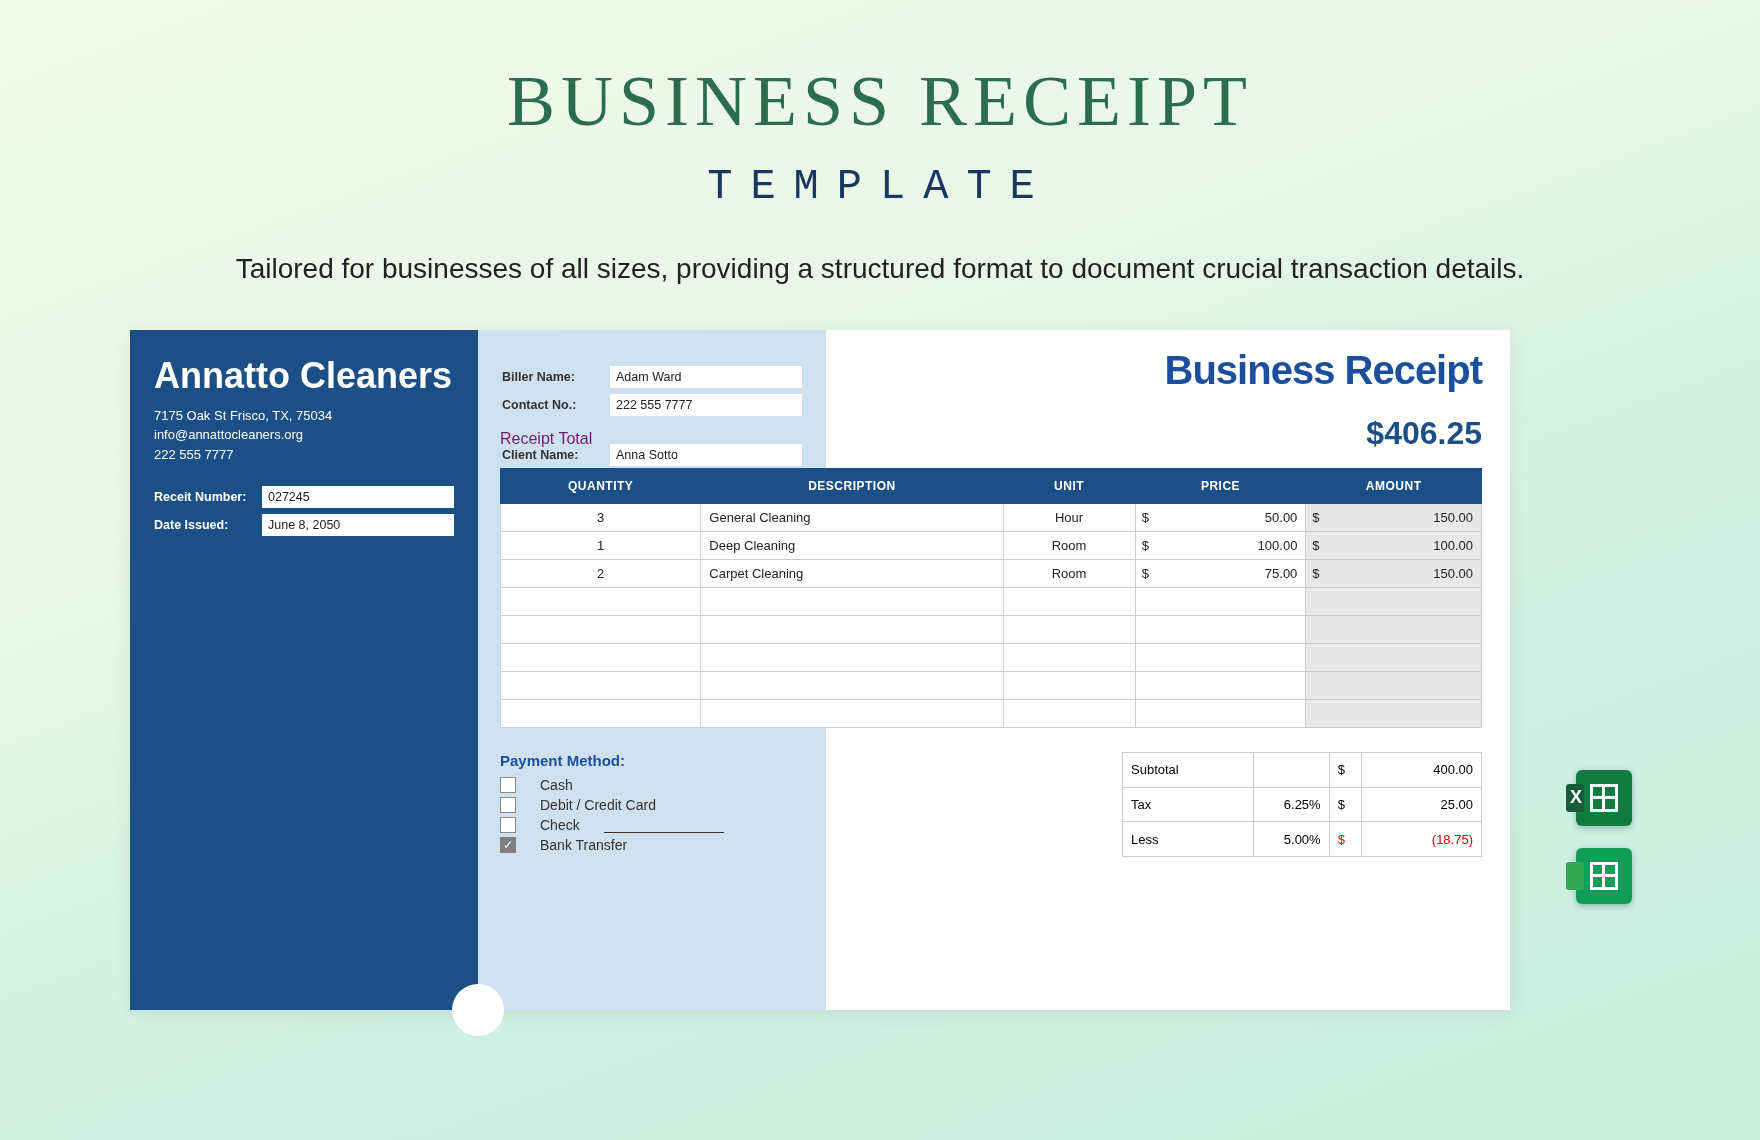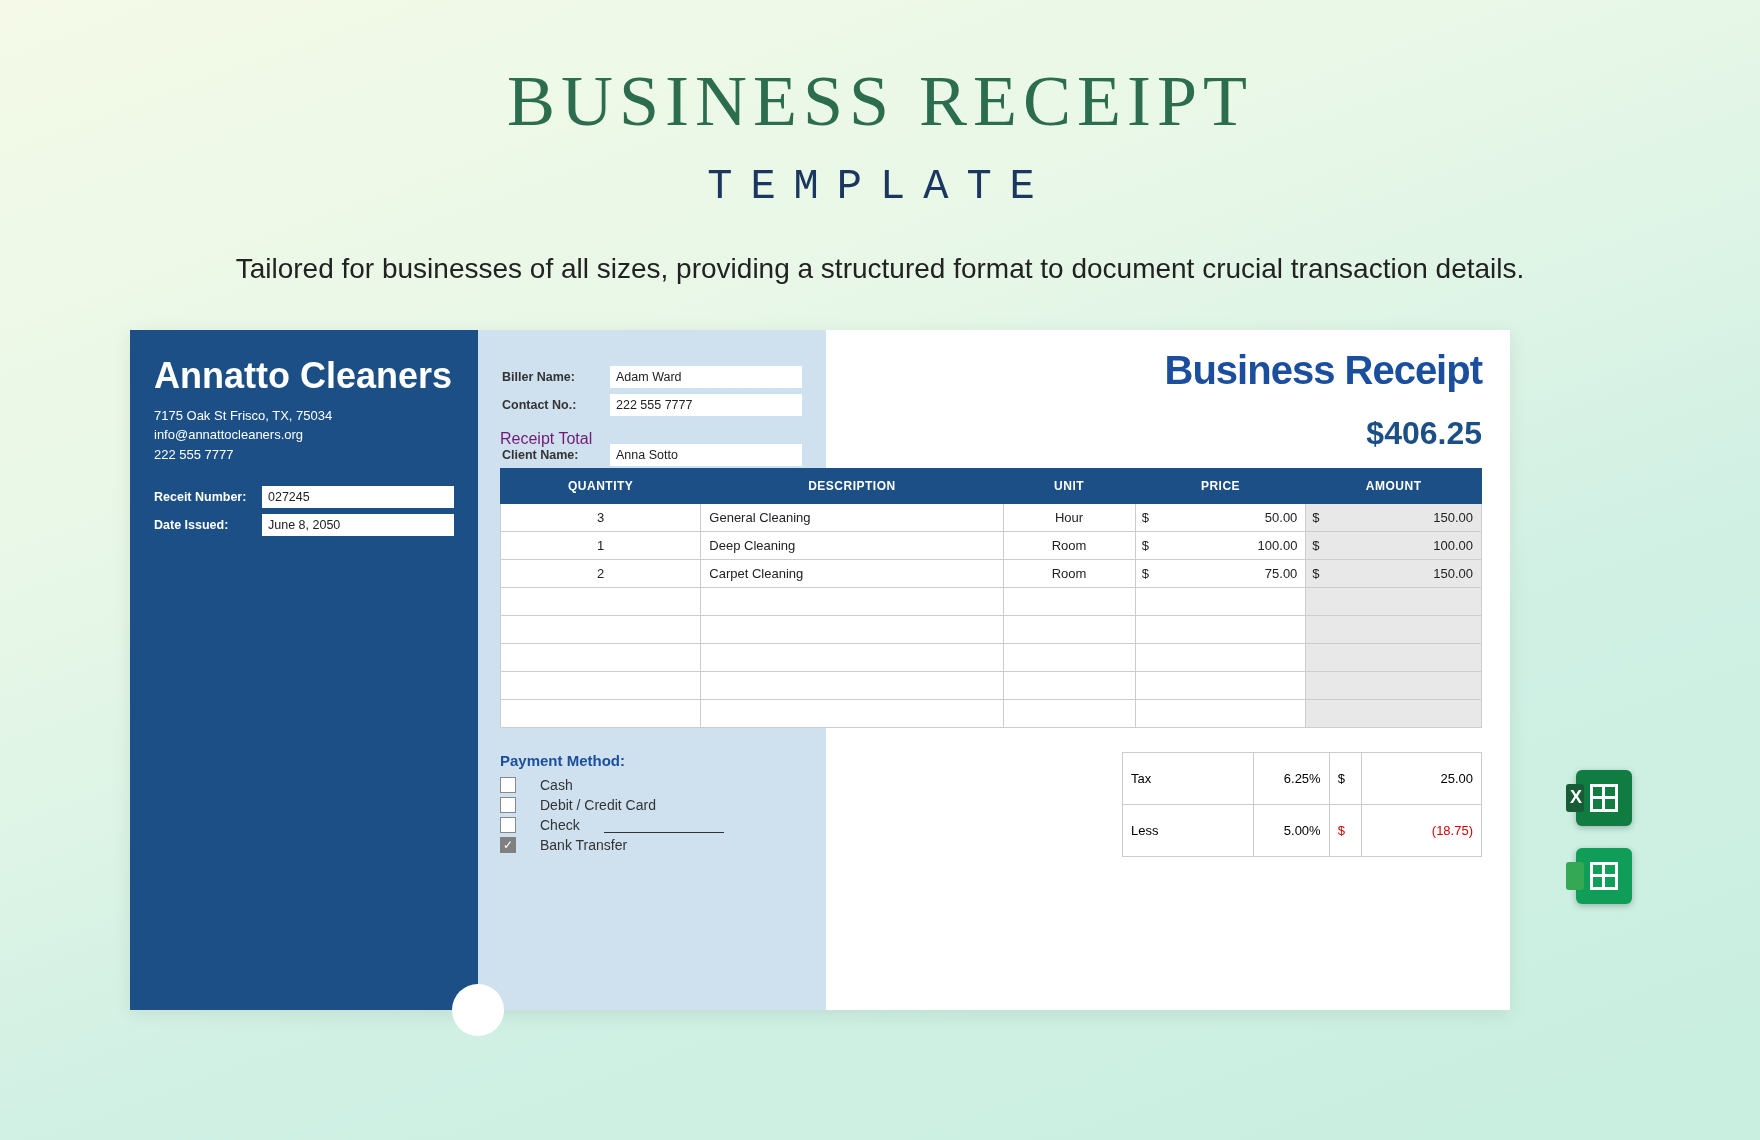--- a/index.html
+++ b/index.html
@@ -277,20 +277,26 @@
             </div>
             <div class="payopt">
               <span class="chk checked">✓</span>
               <span>Bank Transfer</span>
             </div>
           </div>
       </div>
       <table class="totals">
         <tbody id="totals-body">
             <tr>
+              <td class="lbl">Subtotal</td>
+              <td class="pct"></td>
+              <td class="cur">$</td>
+              <td class="val">400.00</td>
+            </tr>
+            <tr>
               <td class="lbl">Tax</td>
               <td class="pct">6.25%</td>
               <td class="cur">$</td>
               <td class="val">25.00</td>
             </tr>
             <tr class="neg">
               <td class="lbl">Less</td>
               <td class="pct">5.00%</td>
               <td class="cur">$</td>
               <td class="val">(18.75)</td>

